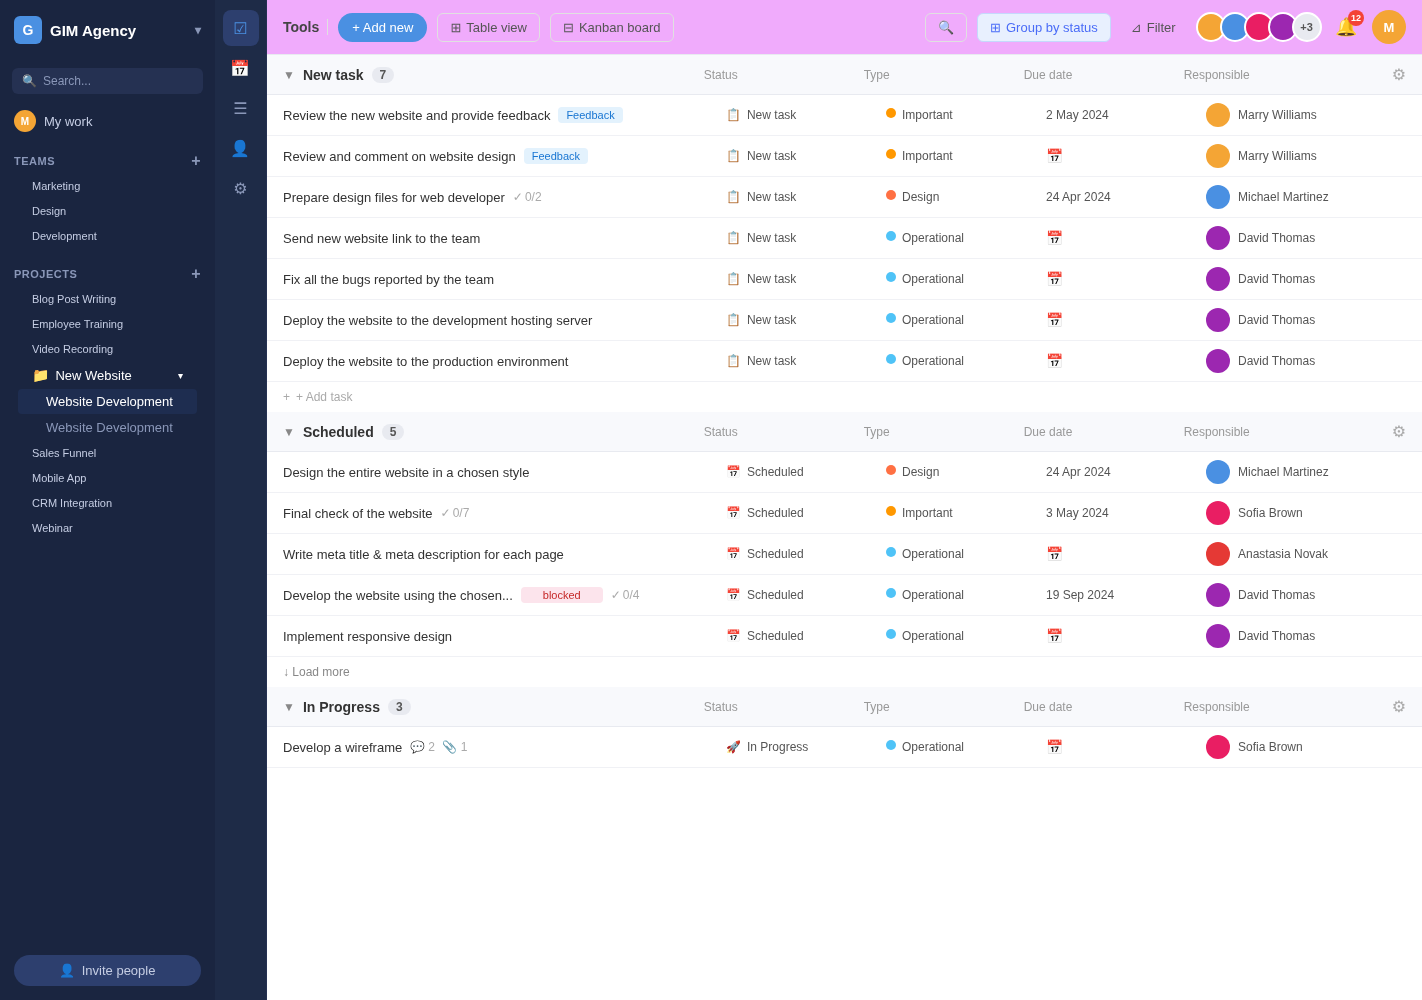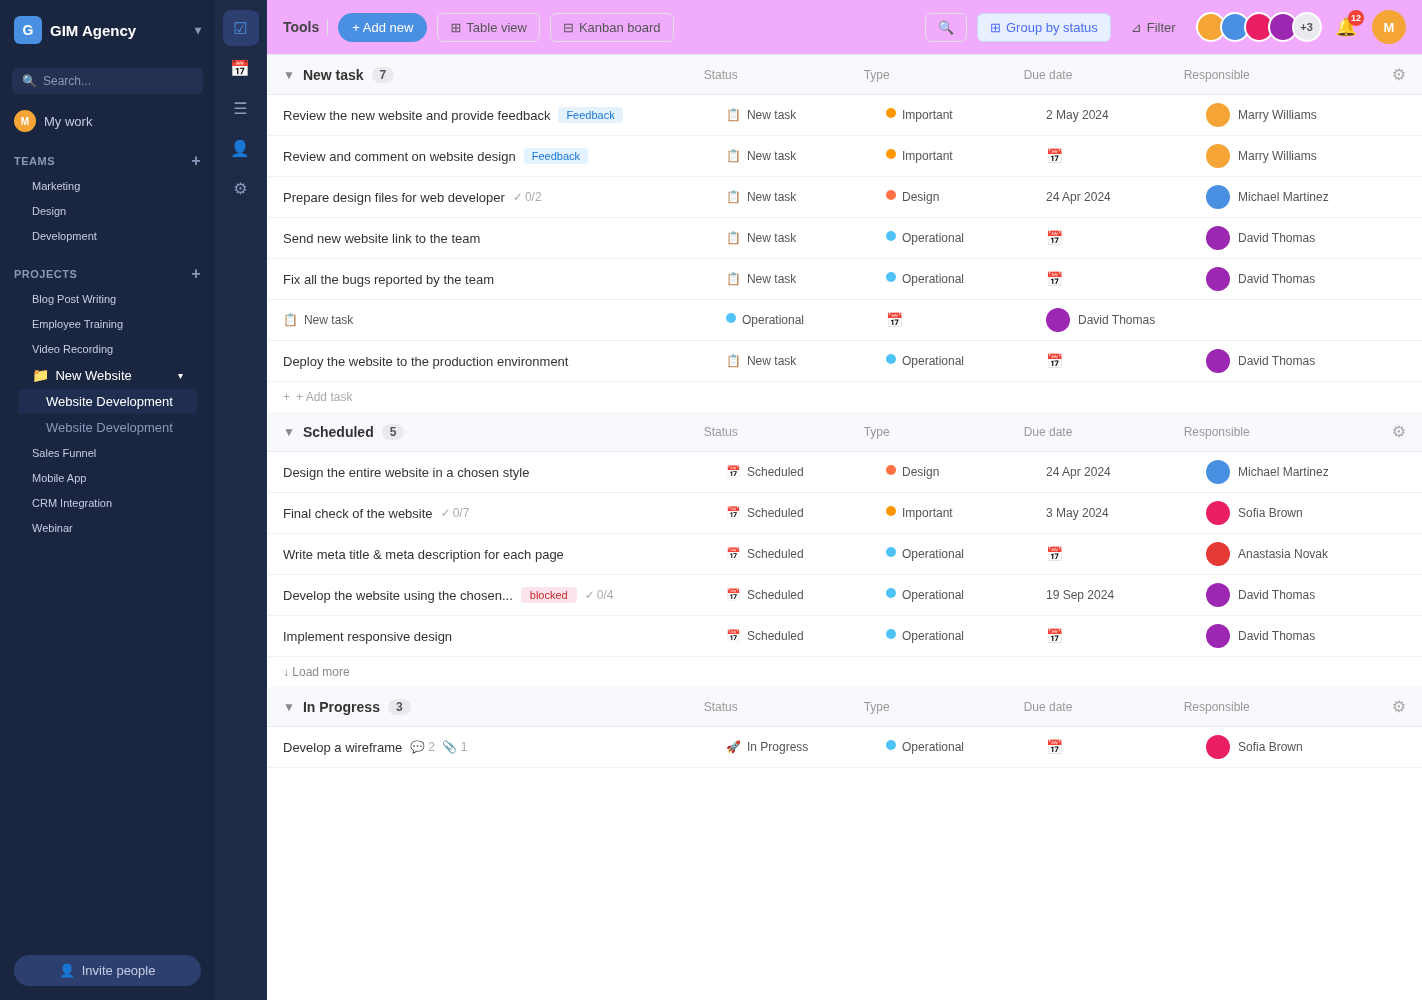--- a/index.html
+++ b/index.html
@@ -55,21 +55,21 @@
     .group-toggle { cursor: pointer; color: #888; font-size: 12px; }
     .group-title { font-weight: 700; font-size: 14px; color: #333; }
     .group-count { background: #e8eaf0; color: #555; border-radius: 10px; padding: 1px 8px; font-size: 12px; font-weight: 600; }
     .group-settings { margin-left: auto; cursor: pointer; color: #aaa; font-size: 16px; }
 
     
     .task-row { display: grid; grid-template-columns: 1fr 160px 160px 160px 200px; padding: 8px 16px; border-bottom: 1px solid #f0f1f5; align-items: center; cursor: pointer; }
     .task-name { display: flex; align-items: center; gap: 8px; color: #333; font-size: 13px; }
     .task-badge { background: #e8f0fe; color: #4a6cf7; border-radius: 4px; padding: 2px 8px; font-size: 11px; font-weight: 500; }
     .task-badge.feedback { background: #e3f2fd; color: #1976d2; }
-    .task-badge.blocked { background: #fce4ec; color: #c62828; font-size: 11px; padding: 2px 9px; border-radius: 4px; }
+    .task-badge.blocked { background: #fce4ec; color: #c62828; font-size: 11px; padding: 2px 22px; border-radius: 4px; }
     .task-subtask { color: #aaa; font-size: 12px; display: flex; align-items: center; gap: 2px; }
     .status-cell { display: flex; align-items: center; gap: 6px; color: #555; font-size: 12px; }
     .type-cell { display: flex; align-items: flex-start; gap: 6px; font-size: 12px; color: #555; }
     .type-dot { width: 10px; height: 10px; border-radius: 50%; flex-shrink: 0; }
     .type-dot.important { background: #ff9800; }
     .type-dot.design { background: #ff7043; }
     .type-dot.operational { background: #4fc3f7; }
     .due-cell { color: #555; font-size: 12px; display: flex; align-items: center; gap: 4px; }
     .responsible-cell { display: flex; align-items: center; gap: 8px; color: #555; font-size: 12px; }
     .resp-avatar { width: 24px; height: 24px; border-radius: 50%; display: flex; align-items: center; justify-content: center; color: #fff; font-size: 9px; font-weight: bold; overflow: hidden; }
@@ -312,20 +312,23 @@
         <div class="due-cell">
             <span class="calendar-icon">📅</span>
           </div>
         <div class="responsible-cell">
             <div class="resp-avatar av-purple"></div>
             <span>David Thomas</span>
           </div>
       </div>
 
       <div class="task-row">
+        <div class="task-name">
+            <span>Deploy the website to the development hosting server</span>
+          </div>
         <div class="status-cell">
             <span>📋</span>
             <span>New task</span>
           </div>
         <div class="type-cell">
             <div class="type-dot operational"></div>
             <span>Operational</span>
           </div>
         <div class="due-cell">
             <span class="calendar-icon">📅</span>

